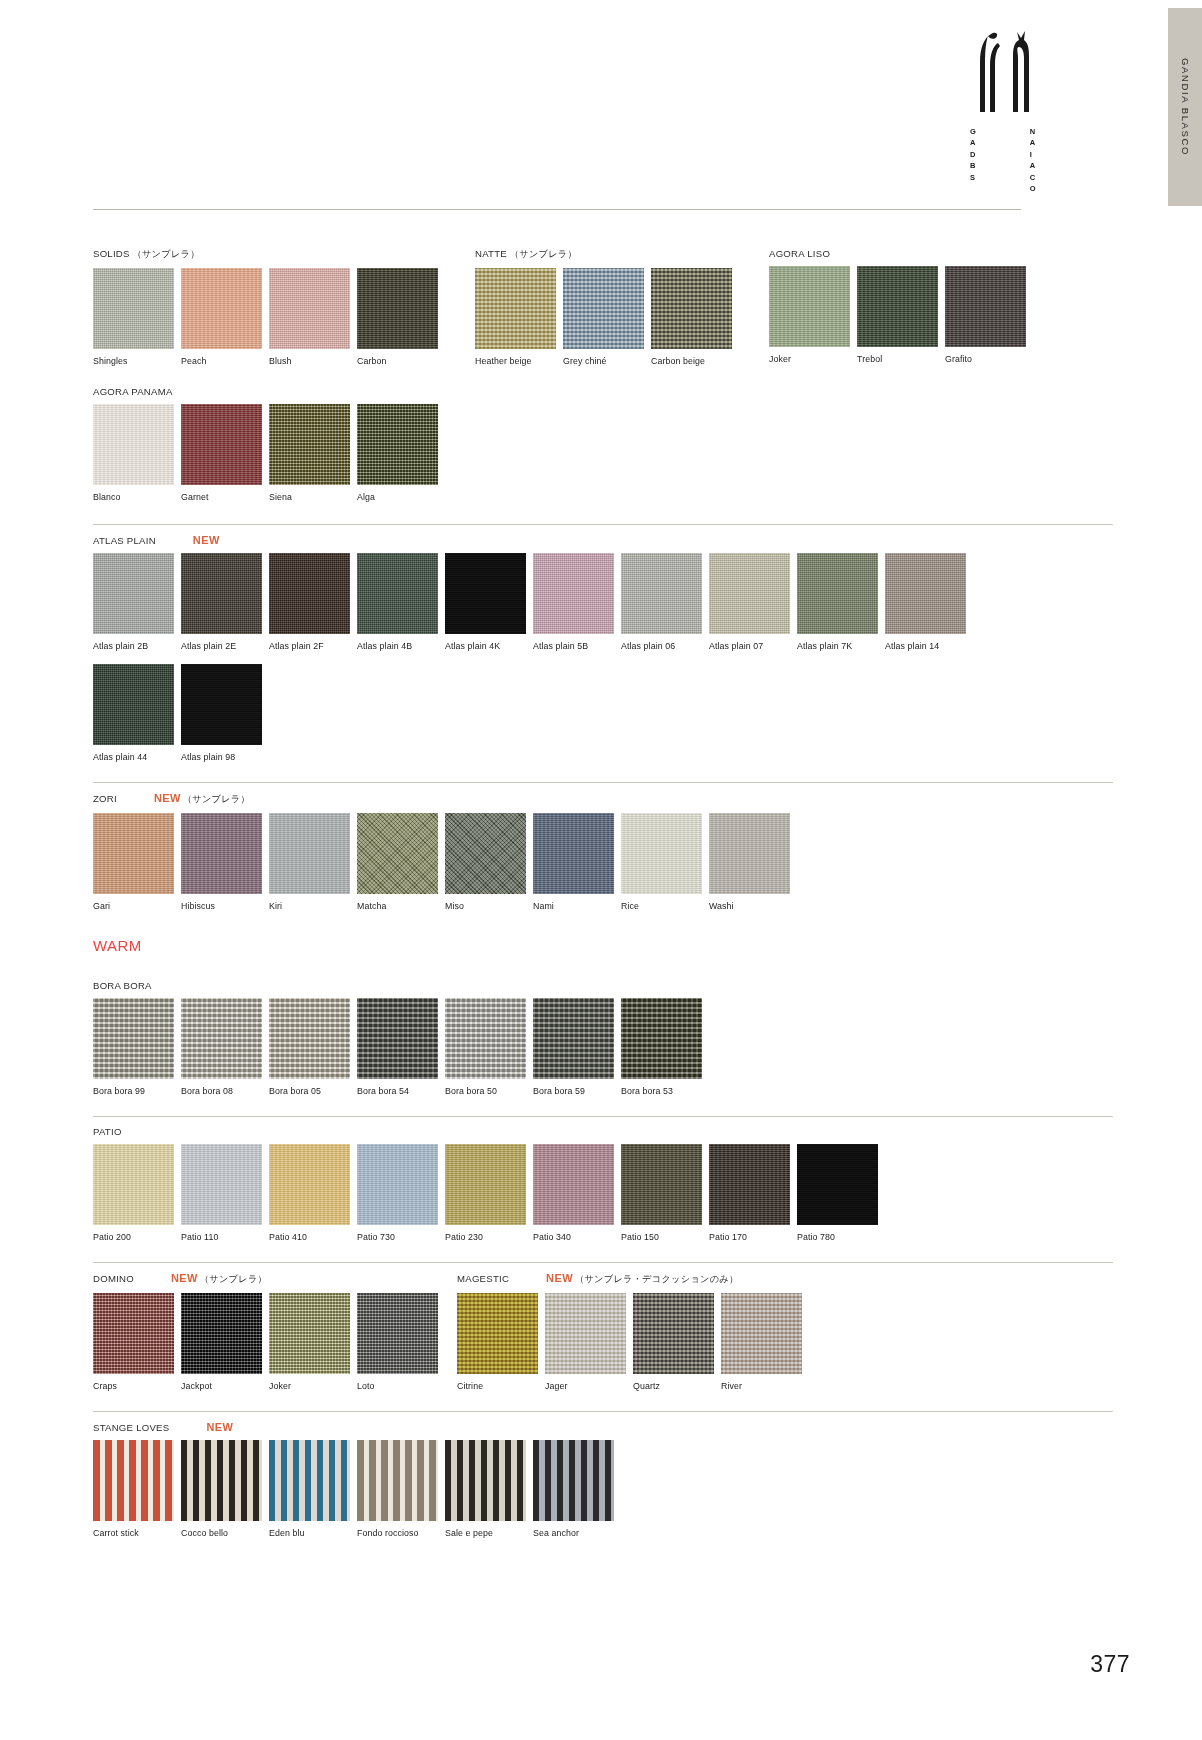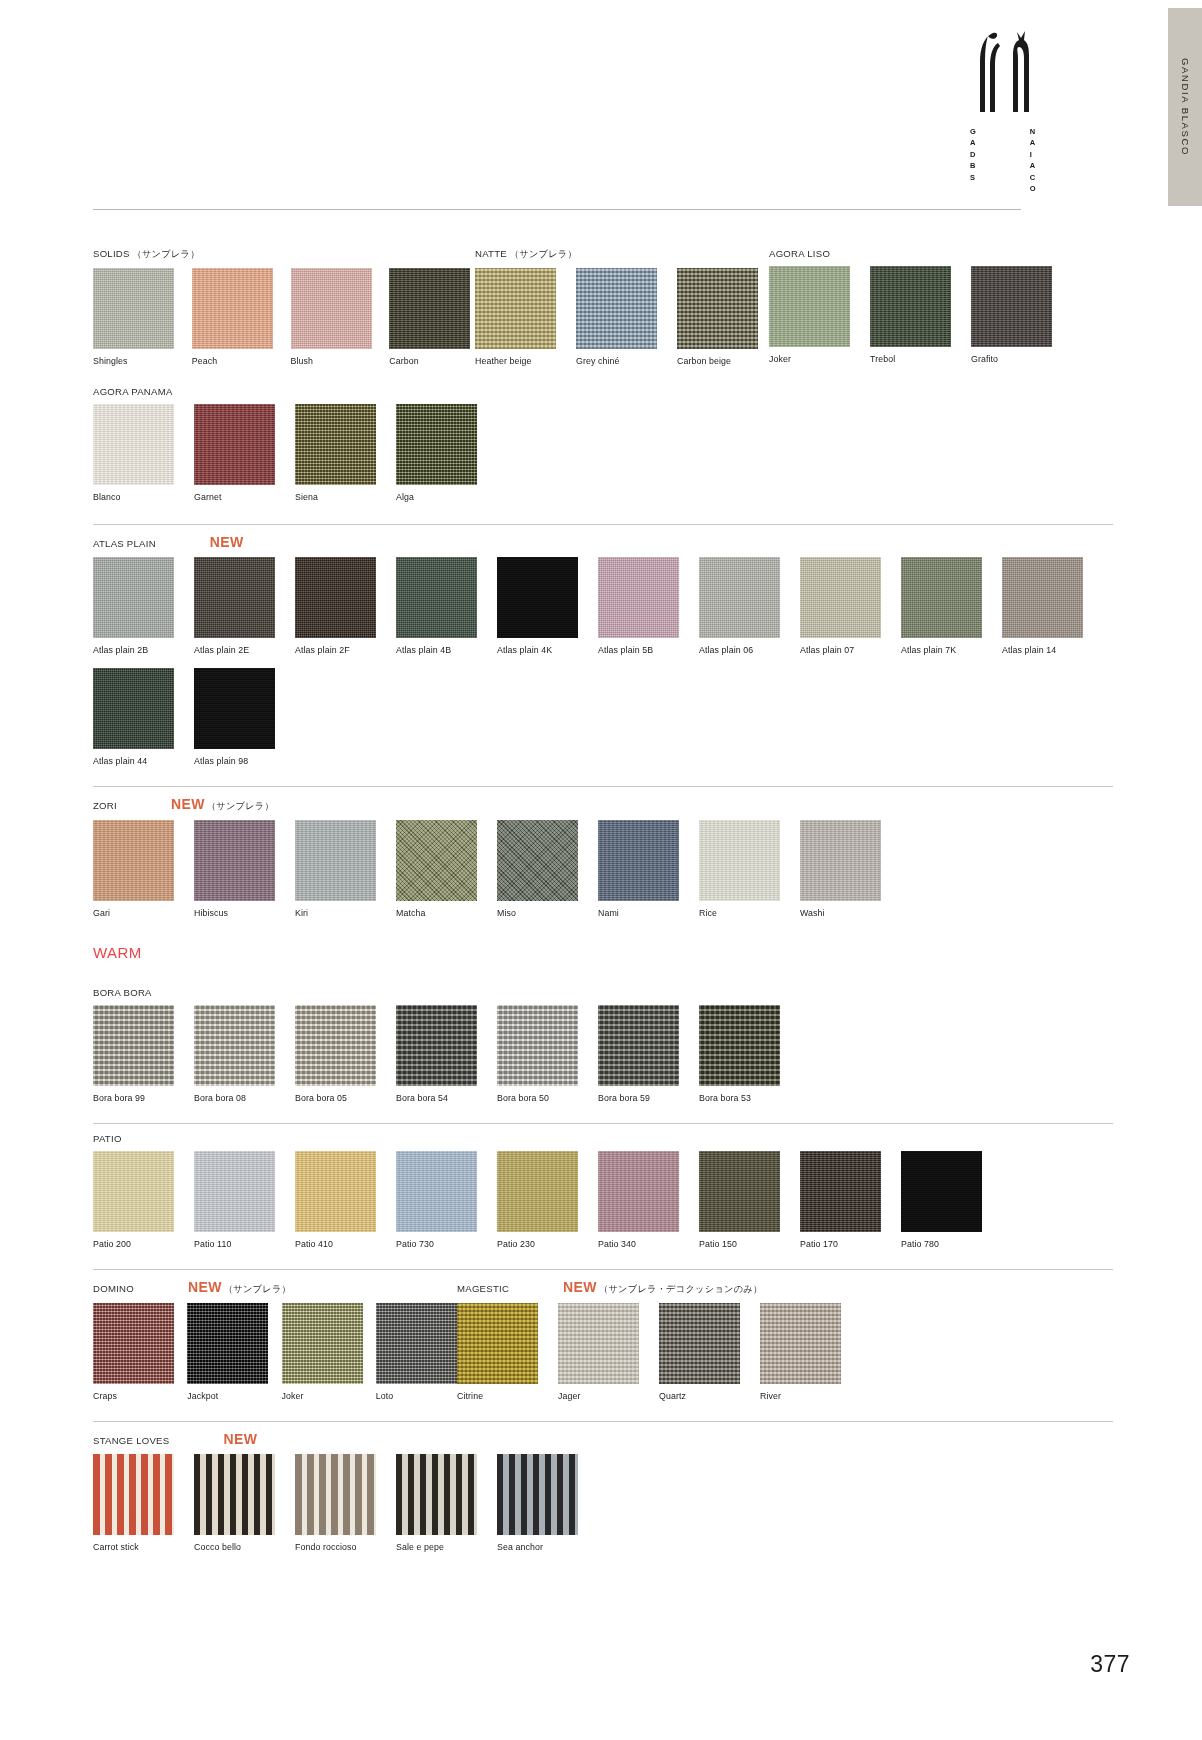--- a/index.html
+++ b/index.html
@@ -42,29 +42,29 @@
   
   .content { position: absolute; left: 93px; top: 248px; width: 1020px; }
 
   .group { position: relative; }
   .grp-head {
     font-size: 9.6px; color: #2d2d2d; letter-spacing: .25px;
     margin-bottom: 7px; white-space: nowrap;
   }
   .grp-head .jp { font-size: 9.2px; }
   .badge-new {
-    color: #d9633f; font-size: 14px; font-weight: bold;
-    letter-spacing: .4px; margin-left: 22px; margin-right: 2px; padding-left: 32px;
+    color: #d9633f; font-size: 11px; font-weight: bold;
+    letter-spacing: .4px; margin-left: 5px; margin-right: 2px; padding-left: 32px;
   }
   .warm-head {
     font-size: 15px; color: #ef4444; letter-spacing: .4px;
     margin-bottom: 26px; font-weight: normal;
   }
 
-  .row { display: flex; gap: 13px; }
+  .row { display: flex; gap: 0; }
   .cell { width: 88px; margin-right: 0; }
   .sw {
     width: 81px; height: 81px;
     position: relative; overflow: hidden;
   }
   .sw-lbl {
     margin-top: 7px; font-size: 8.8px; color: #232323;
     letter-spacing: .1px; white-space: nowrap;
   }
 
@@ -456,20 +456,24 @@
         <div class="row">
           <div class="cell">
             <div class="sw-stripe" style="background-image: repeating-linear-gradient(90deg, rgb(201, 81, 58) 0px, rgb(201, 81, 58) 7px, rgb(239, 233, 224) 7px, rgb(239, 233, 224) 12px);"></div>
             <div class="sw-lbl">Carrot stick</div>
           </div>
           <div class="cell">
             <div class="sw-stripe" style="background-image: repeating-linear-gradient(90deg, rgb(43, 38, 32) 0px, rgb(43, 38, 32) 6px, rgb(224, 217, 204) 6px, rgb(224, 217, 204) 12px);"></div>
             <div class="sw-lbl">Cocco bello</div>
           </div>
           <div class="cell">
+            <div class="sw-stripe" style="background-image: repeating-linear-gradient(90deg, rgb(45, 111, 145) 0px, rgb(45, 111, 145) 6px, rgb(221, 217, 207) 6px, rgb(221, 217, 207) 12px);"></div>
+            <div class="sw-lbl">Eden blu</div>
+          </div>
+          <div class="cell">
             <div class="sw-stripe" style="background-image: repeating-linear-gradient(90deg, rgb(141, 127, 112) 0px, rgb(141, 127, 112) 7px, rgb(236, 231, 221) 7px, rgb(236, 231, 221) 12px);"></div>
             <div class="sw-lbl">Fondo roccioso</div>
           </div>
           <div class="cell">
             <div class="sw-stripe" style="background-image: repeating-linear-gradient(90deg, rgb(43, 40, 34) 0px, rgb(43, 40, 34) 6px, rgb(216, 211, 200) 6px, rgb(216, 211, 200) 12px);"></div>
             <div class="sw-lbl">Sale e pepe</div>
           </div>
           <div class="cell">
             <div class="sw-stripe" style="background-image: repeating-linear-gradient(90deg, rgb(42, 42, 44) 0px, rgb(42, 42, 44) 6px, rgb(169, 176, 182) 6px, rgb(169, 176, 182) 12px);"></div>
             <div class="sw-lbl">Sea anchor</div>

